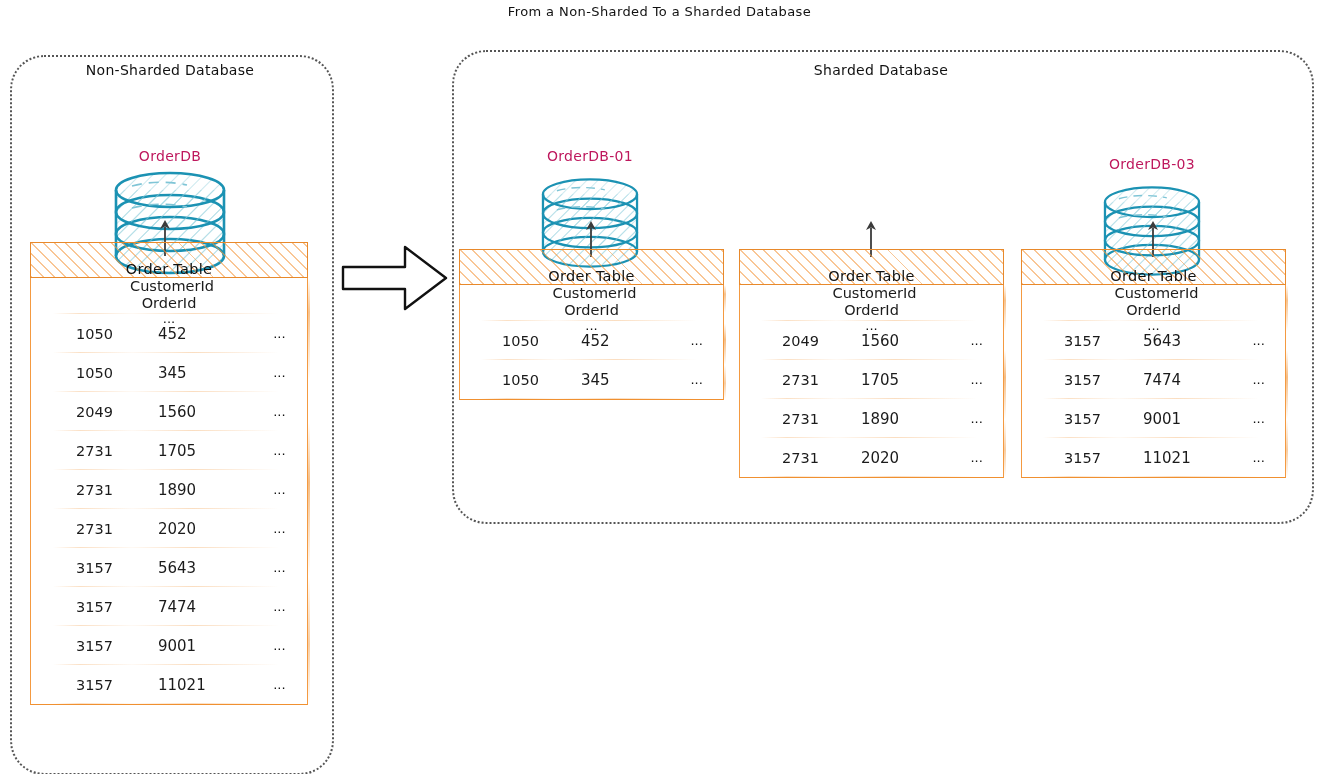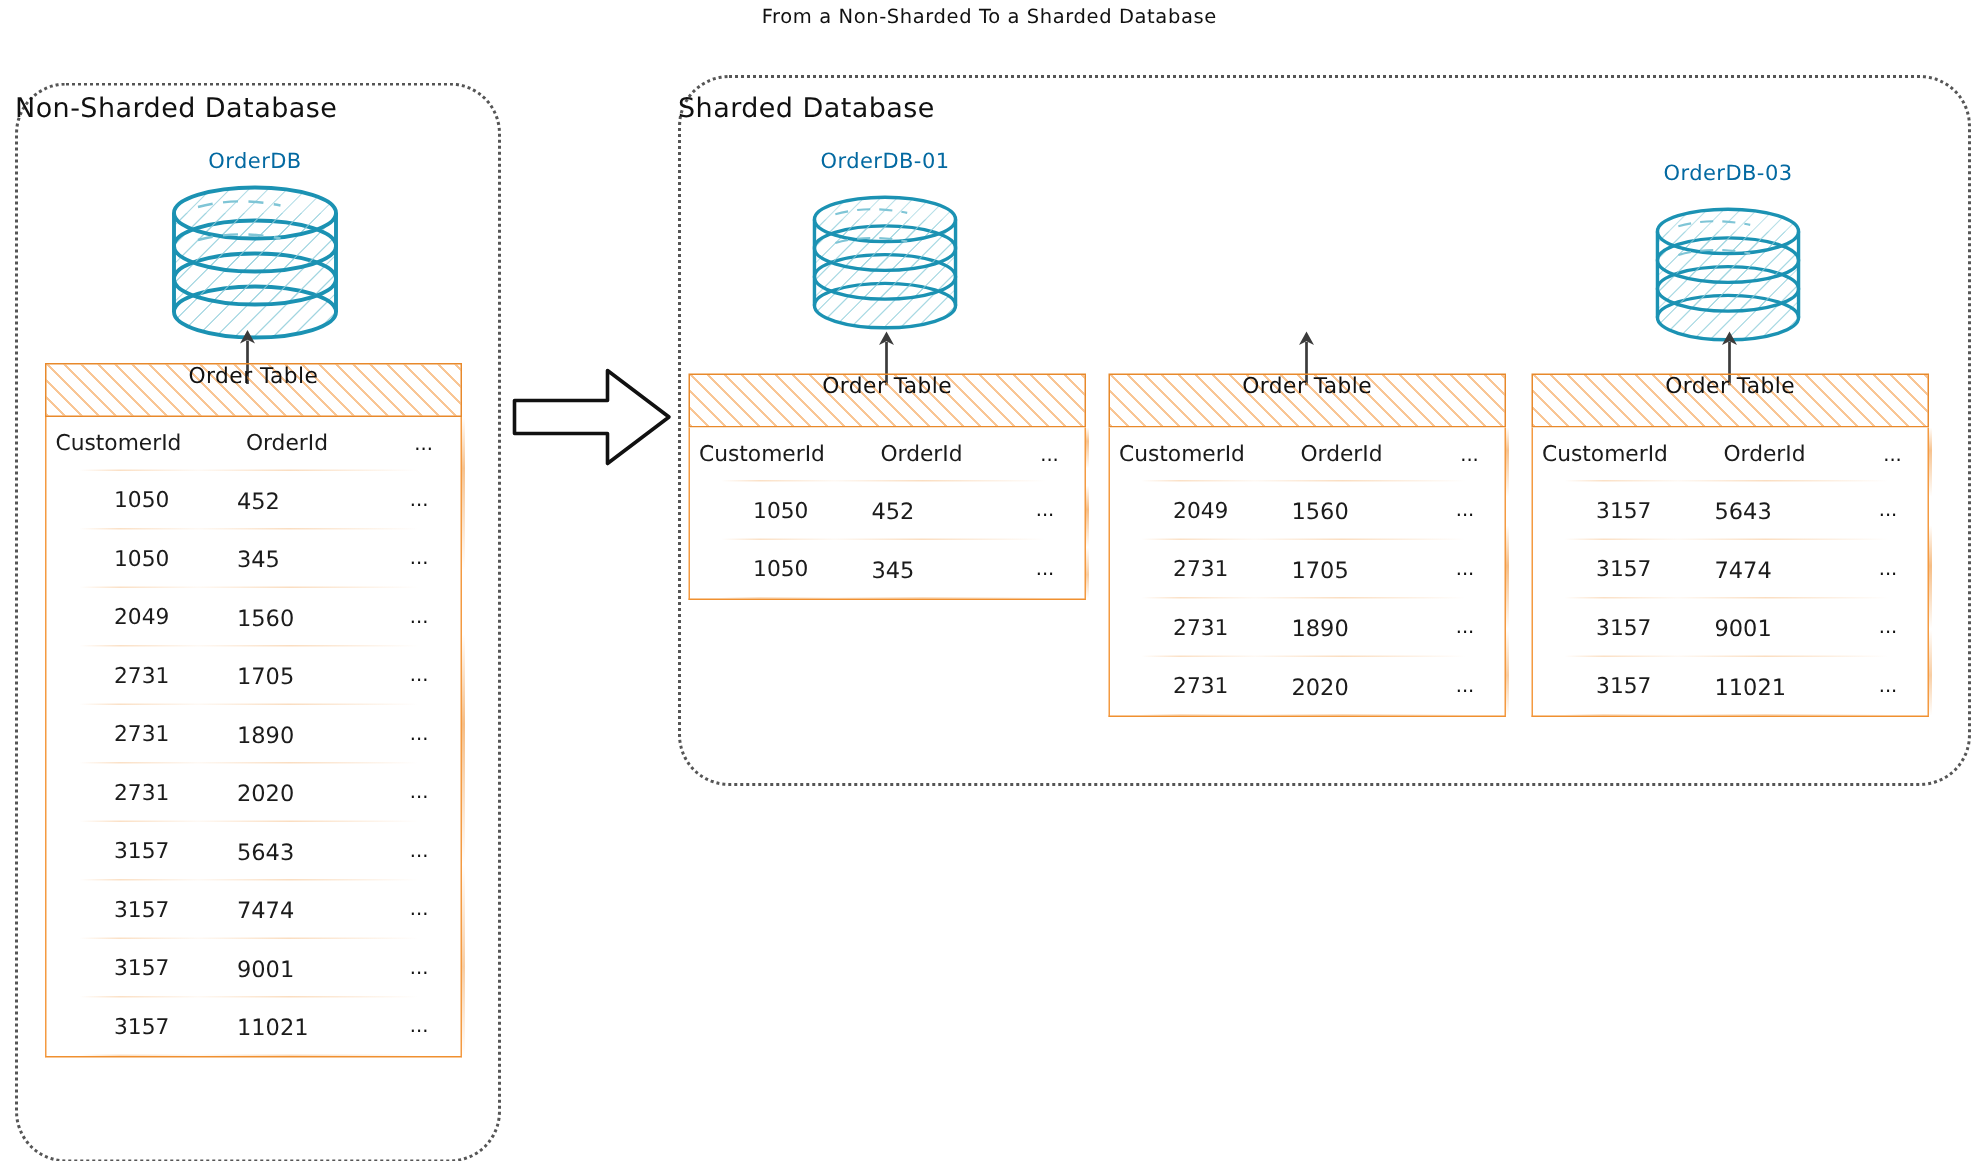--- a/index.html
+++ b/index.html
@@ -21,67 +21,68 @@
   .panel{
     position:absolute;
     border:2px dotted #555;
     border-radius:34px;
     background:transparent;
   }
   #panel-non-sharded{left:10px;top:55px;width:320px;height:716px;}
   #panel-sharded{left:452px;top:50px;width:858px;height:470px;}
 
   .panel-title{
-    position:absolute;top:9px;left:0;width:100%;
-    font-size:18px;color:#111;letter-spacing:.3px;
+    position:absolute;top:9px;left:0;width:100%;text-align:center;
+    font-size:14px;color:#111;letter-spacing:.3px;
   }
 
   
   .db-block{position:absolute;text-align:center;}
   .db-label{
-    font-size:14px;color:#0369a1;letter-spacing:.3px;margin-bottom:4px;
+    font-size:14px;color:#be185d;letter-spacing:.3px;margin-bottom:4px;
     white-space:nowrap;
+    margin-top:48px;
   }
   .db-cyl{display:block;margin:0 auto;}
 
   
   .feed-arrow{position:absolute;}
 
   
   .otable{position:absolute;}
   .otable-header{
     position:relative;
     height:34px;
     border:1.6px solid #e8892b;
     background:
       repeating-linear-gradient(45deg,
         rgba(244,151,62,.55) 0px,
         rgba(244,151,62,.55) 1.4px,
         rgba(255,255,255,0) 1.4px,
         rgba(255,255,255,0) 8px);
-    display:flex;align-items:flex-start;justify-content:center;
+    display:flex;align-items:flex-end;justify-content:center;
   }
   .otable-header span{
     font-size:14.5px;color:#111;letter-spacing:.3px;
     padding:0 4px;
   }
   .otable-body{
     position:relative;
     border-left:1.5px solid #f49a41;
     border-right:1.5px solid #f49a41;
     border-bottom:1.5px solid #f09030;
     border-top:none;
     background:#fff;
   }
   .orow{
     display:flex;align-items:center;
     height:39px;
     position:relative;
   }
-  .orow.head{height:36px;}
+  .orow.head{height:36px;flex-direction:column;}
   .orow .c1{flex:0 0 46%;text-align:center;font-size:14.5px;}
   .orow .c2{flex:0 0 34%;text-align:left;font-size:15px;}
   .orow .c3{flex:1 1 auto;text-align:center;font-size:13px;color:#111;}
   .orow.head .c1,.orow.head .c2{
     text-align:left;font-size:14.5px;
   }
   .orow.head .c1{padding-left:6px;flex:0 0 46%;}
   .orow.head .c2{flex:0 0 34%;}
   .orow.head .c3{text-align:center;}
 

